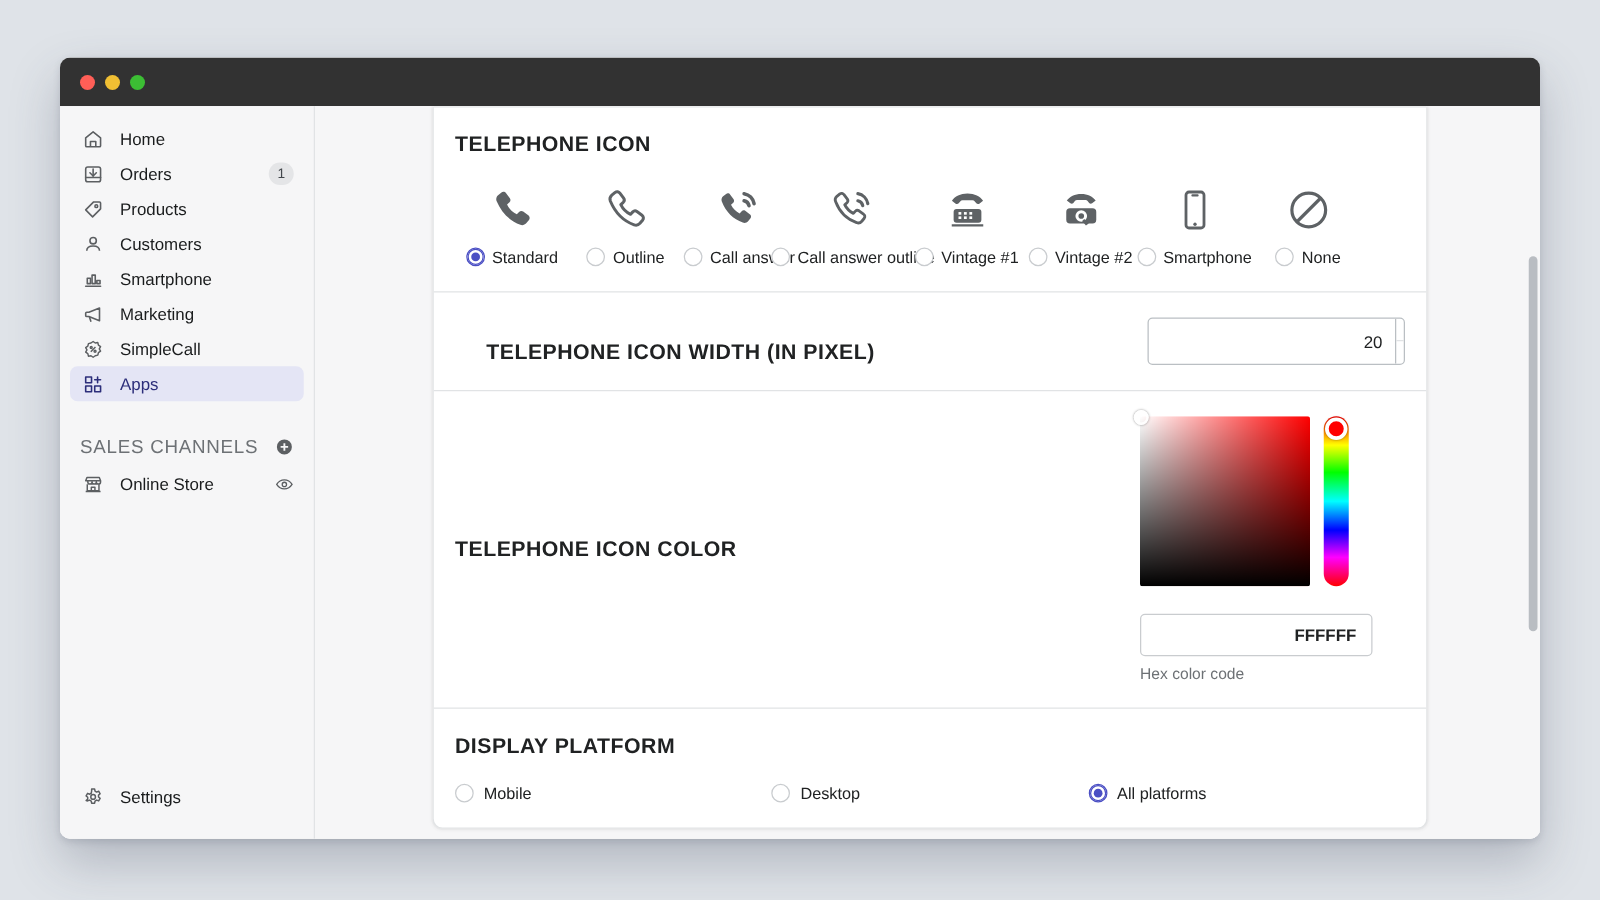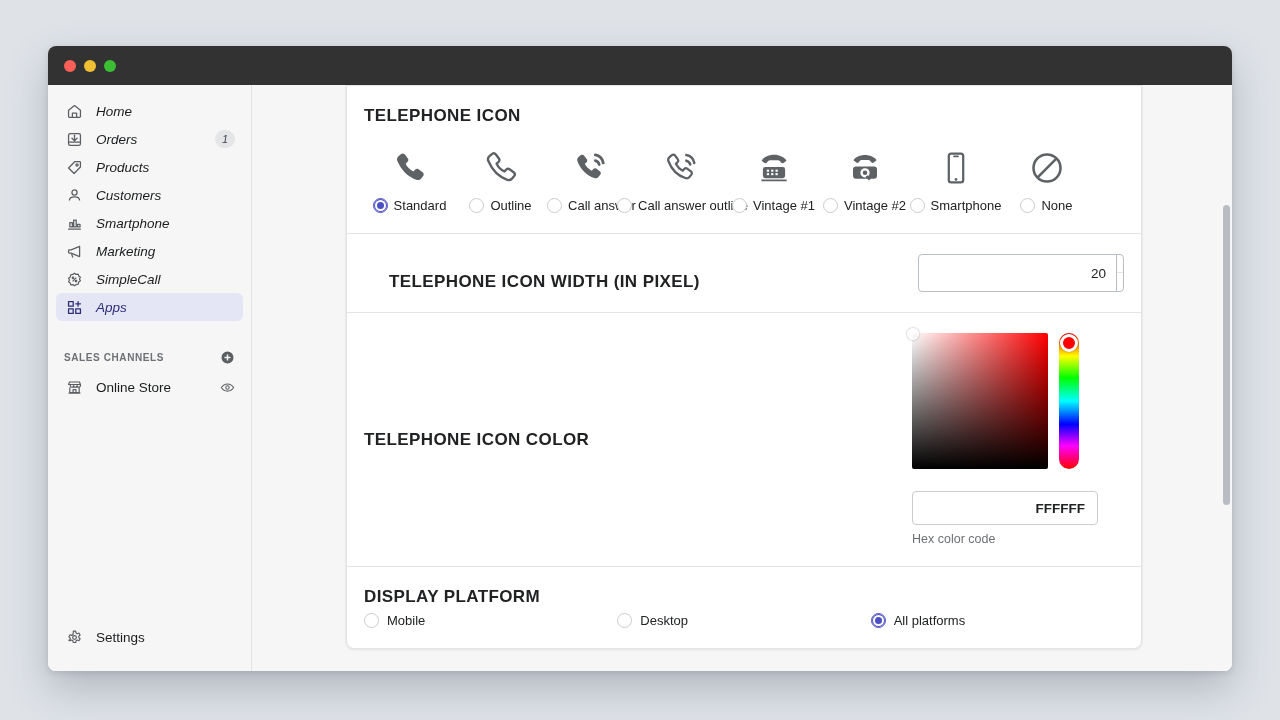--- a/index.html
+++ b/index.html
@@ -44,21 +44,21 @@
   
   .sidebar {
     width: 204px;
     flex: 0 0 204px;
     background: #f6f6f7;
     border-right: 1px solid #e1e3e5;
     display: flex;
     flex-direction: column;
     padding-top: 12px;
   }
-  .nav-list { padding: 0 8px; font-style: italic; }
+  .nav-list { padding: 0 8px; }
   .nav-item {
     display: flex;
     align-items: center;
     height: 28px;
     margin-bottom: 0;
     padding: 0 8px;
     border-radius: 6px;
     color: #1a1c1d;
     font-size: 13.5px;
     cursor: pointer;
@@ -86,24 +86,24 @@
 
   .section-head {
     display: flex;
     align-items: center;
     padding: 0 16px 0 16px;
     margin-top: 26px;
     height: 20px;
   }
   .section-head .t {
     flex: 1 1 auto;
-    font-size: 10px;
+    font-size: 15px;
     letter-spacing: .6px;
     color: #6d7175;
-    font-weight: 700;
+    font-weight: 400;
   }
   .section-head .plus { color: #5c5f62; display:flex; cursor: pointer; }
 
   .store-item {
     display: flex; align-items: center;
     height: 28px; margin: 6px 8px 0 8px;
     padding: 0 8px; border-radius: 6px;
     font-size: 13.5px; color: #1a1c1d; cursor: pointer;
   }
   .store-item .ico { width:20px;height:20px;margin-right:12px;display:flex;align-items:center;justify-content:center;color:#5c5f62;flex:0 0 20px;}
@@ -266,21 +266,21 @@
     background: #fff;
     text-align: right;
     padding: 0 12px;
     font-size: 13.5px; font-weight: 700;
     color: #202223; outline: none;
     font-family: "Liberation Sans", sans-serif;
   }
   .hex-help { margin-top: 7px; font-size: 12.5px; color: #6d7175; }
 
   
-  .platform-opts { display: flex; margin-top: 6px; }
+  .platform-opts { display: flex; margin-top: 20px; }
   .plat { width: 258px; display: flex; align-items: center; cursor: pointer; }
   .plat .lbl { font-size: 13px; color: #202223; margin-left: 8px; }
 
   
   .vscroll {
     position: absolute; right: 2px; top: 0; bottom: 0;
     width: 7px;
   }
   .vthumb {
     position: absolute; left: 0; top: 120px;

